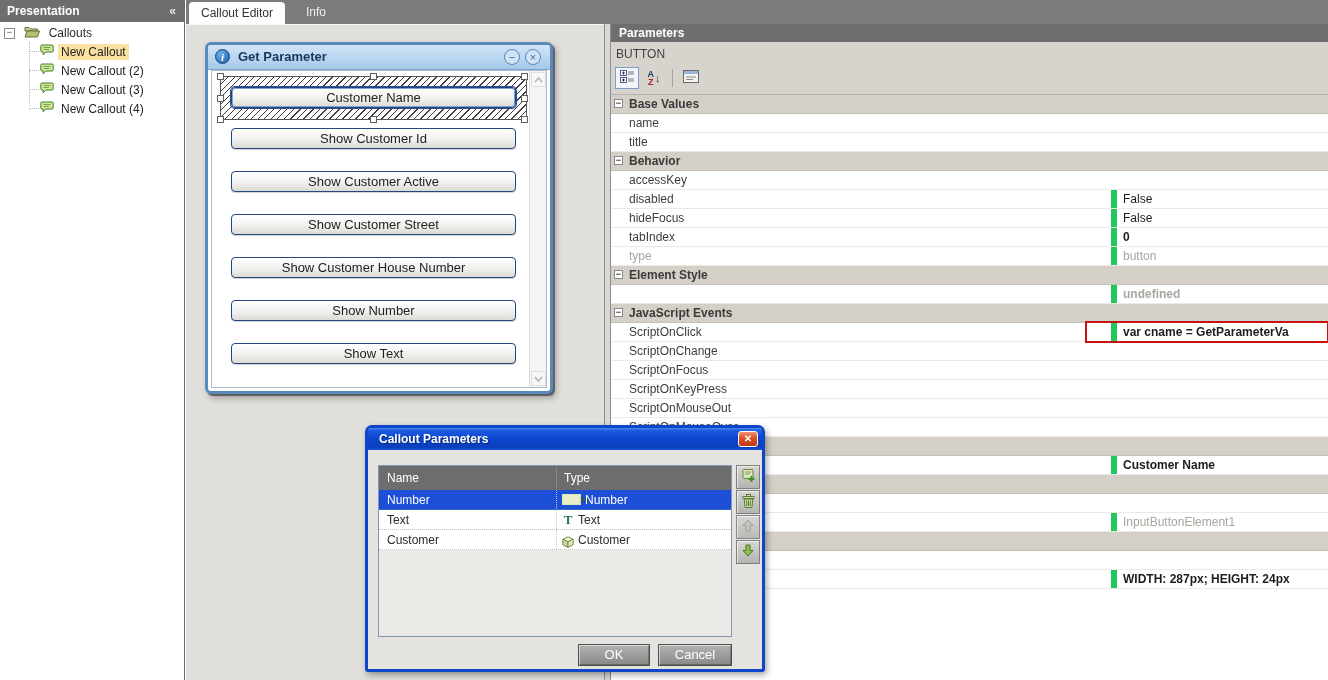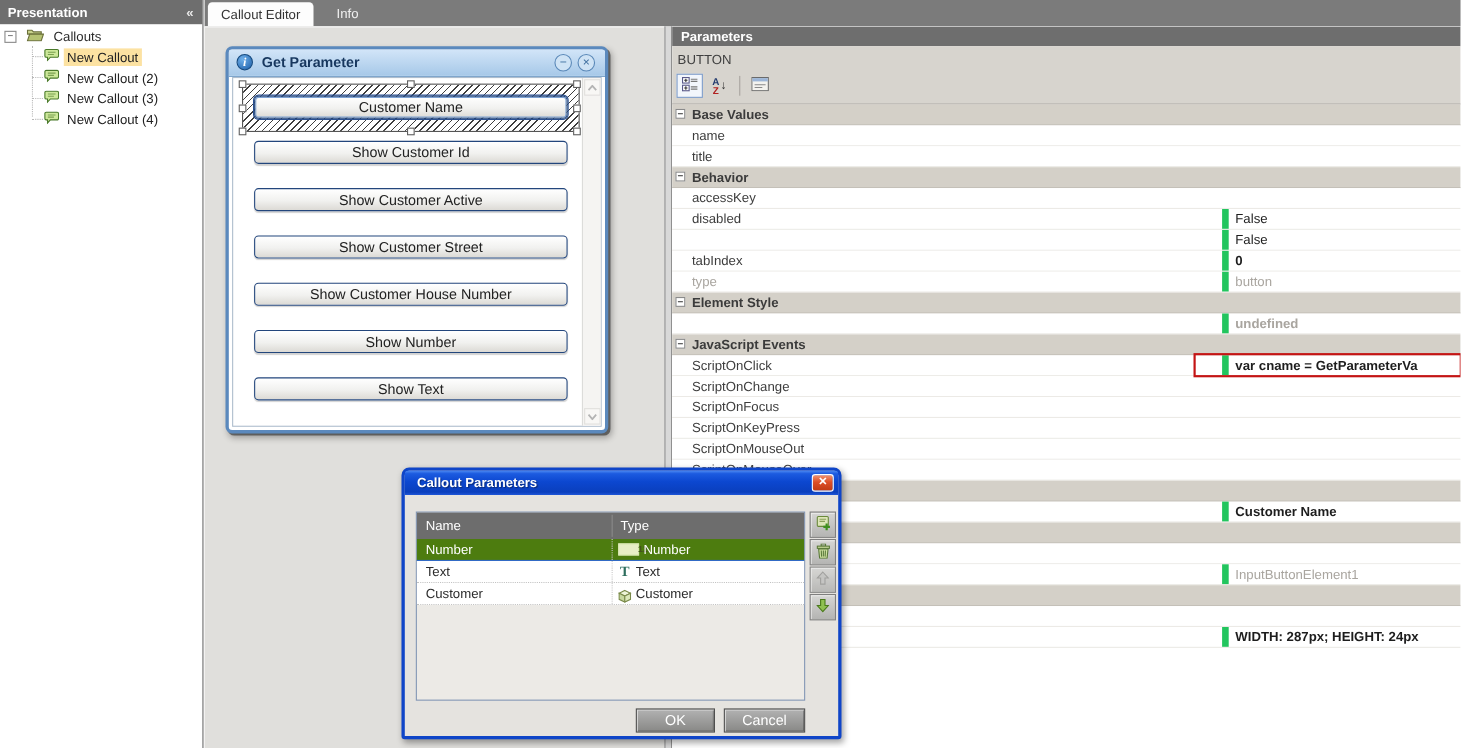--- a/index.html
+++ b/index.html
@@ -85,21 +85,21 @@
   .mclose{position:absolute;right:4px;top:3px;width:20px;height:16px;border-radius:3px;border:1px solid #fff;
           background:linear-gradient(180deg,#f0926e,#dd4f27 45%,#c03a14);color:#fff;font-weight:bold;font-size:10px;
           line-height:14px;text-align:center;box-sizing:border-box;cursor:pointer;}
   .mtable{position:absolute;left:10px;top:37px;width:354px;height:172px;background:#eceae6;border:1px solid #8296b4;box-sizing:border-box;}
   .mhead{position:absolute;left:0;top:0;right:0;height:24px;background:#6d6d6d;color:#fff;}
   .mhname{position:absolute;left:8px;line-height:24px;}
   .mhtype{position:absolute;left:185px;line-height:24px;}
   .mhdiv{position:absolute;left:177px;top:2px;bottom:2px;width:1px;background:#8a8a8a;}
   #param-rows{position:absolute;left:0;top:24px;right:0;}
   .mrow{position:relative;height:20px;line-height:20px;background:#fff;border-bottom:1px dotted #c2c2c2;box-sizing:border-box;cursor:default;}
-  .mrow.msel{background:#4d7c0f;color:#fff;border-bottom:1px solid #316ac5;}
+  .mrow.msel{background:#1d4ed8;color:#fff;border-bottom:1px solid #316ac5;}
   .mname{position:absolute;left:8px;top:0;}
   .mtype{position:absolute;left:177px;right:0;top:0;border-left:1px dotted #c8c8c8;padding-left:5px;display:flex;align-items:center;gap:4px;box-sizing:border-box;height:100%;}
   .icn-num{display:inline-block;width:14px;height:11px;background:#e8eec6;border:1px solid #8a9a5a;font-size:8px;font-weight:bold;
            color:#44531c;line-height:10px;text-align:center;box-sizing:border-box;}
   .mrow.msel .icn-num{border-color:#d8e8b0;}
   .icn-text{display:inline-block;width:12px;font-family:"Liberation Serif",serif;font-weight:bold;font-size:13px;color:#2e6e5e;line-height:12px;text-align:center;}
   .icn-cube{display:inline-block;width:12px;height:12px;}
   .sidebtns{position:absolute;left:368px;top:37px;width:24px;}
   .sbtn{width:24px;height:24px;margin-bottom:1px;background:linear-gradient(180deg,#d6d6d4,#b4b4b2);border:1px solid #7f7f7f;
         box-shadow:inset 1px 1px 0 rgba(255,255,255,.6);display:flex;align-items:center;justify-content:center;box-sizing:border-box;cursor:pointer;}
@@ -217,20 +217,21 @@
         </div>
         <div class="prow">
           <div class="pname">accessKey</div>
           <div class="pval"></div>
         </div>
         <div class="prow">
           <div class="pname">disabled</div>
           <div class="pval">False</div>
         </div>
         <div class="prow">
+          <div class="pname">hideFocus</div>
           <div class="pval">False</div>
         </div>
         <div class="prow">
           <div class="pname">tabIndex</div>
           <div class="pval b">0</div>
         </div>
         <div class="prow">
           <div class="pname gray">type</div>
           <div class="pval gray">button</div>
         </div>

